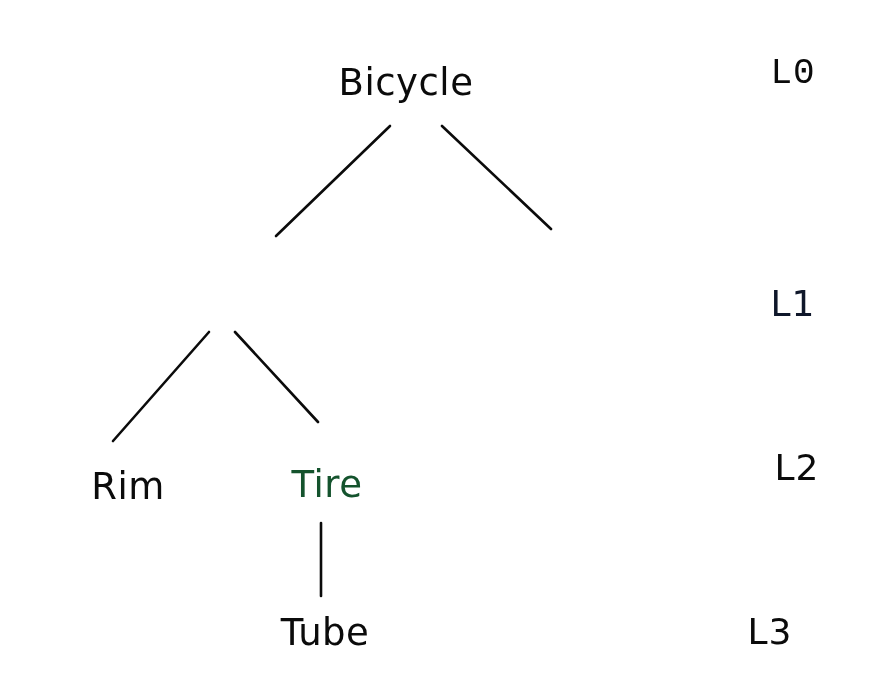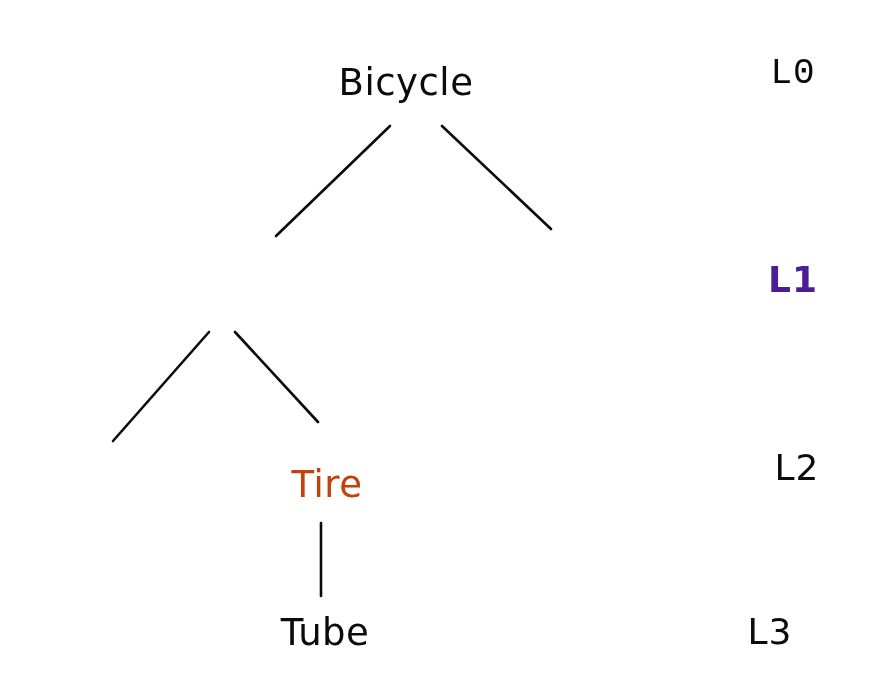--- a/index.html
+++ b/index.html
@@ -58,21 +58,22 @@
     <g id="edge-group" stroke="#0b0b0b" stroke-width="2.6" stroke-linecap="round" fill="none">
         <line x1="390" y1="126" x2="276" y2="236"></line>
         <line x1="442" y1="126" x2="551" y2="229"></line>
         <line x1="209" y1="332" x2="113" y2="441"></line>
         <line x1="235" y1="332" x2="318" y2="422"></line>
         <line x1="321" y1="523" x2="321" y2="596"></line>
       </g>
   </svg>
 
   <div class="node-label" style="left: 406px; top: 82px; color: rgb(11, 11, 11);">Bicycle</div>
-  <div class="node-label" style="left: 327px; top: 484px; color: #c2410c;">Tire</div>
+  <div class="node-label" style="left: 128px; top: 486px; color: rgb(11, 11, 11);">Rim</div>
+  <div class="node-label" style="left: 327px; top: 484px; color: #14532d;">Tire</div>
   <div class="node-label" style="left: 325px; top: 632px; color: rgb(11, 11, 11);">Tube</div>
 
   <div class="level-label" style="left: 793px; top: 74px; color: rgb(11, 11, 11); font-family: Liberation Mono, monospace;">L0</div>
-  <div class="level-label" style="left: 793px; top: 280px; color: #4c1d95; font-weight: bold;">L1</div>
+  <div class="level-label" style="left: 793px; top: 304px; color: #0f172a;">L1</div>
   <div class="level-label" style="left: 797px; top: 468px; color: rgb(11, 11, 11);">L2</div>
   <div class="level-label" style="left: 770px; top: 632px; color: rgb(11, 11, 11);">L3</div>
 
 </div>
 
 </body></html>

